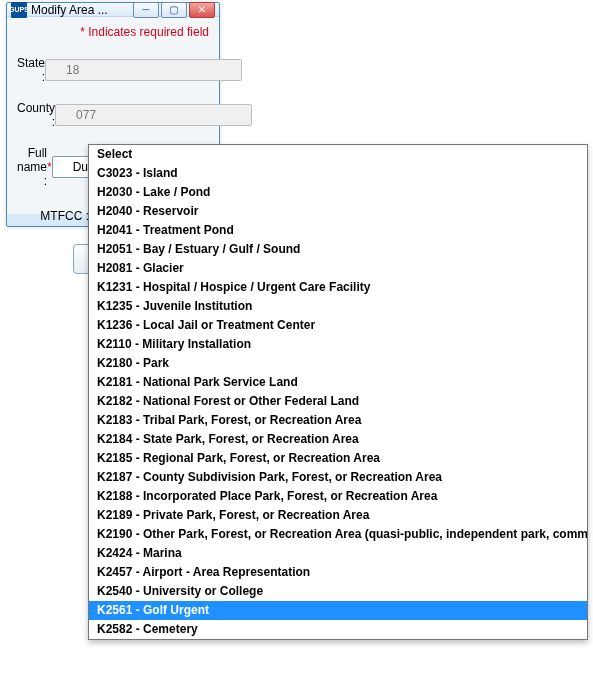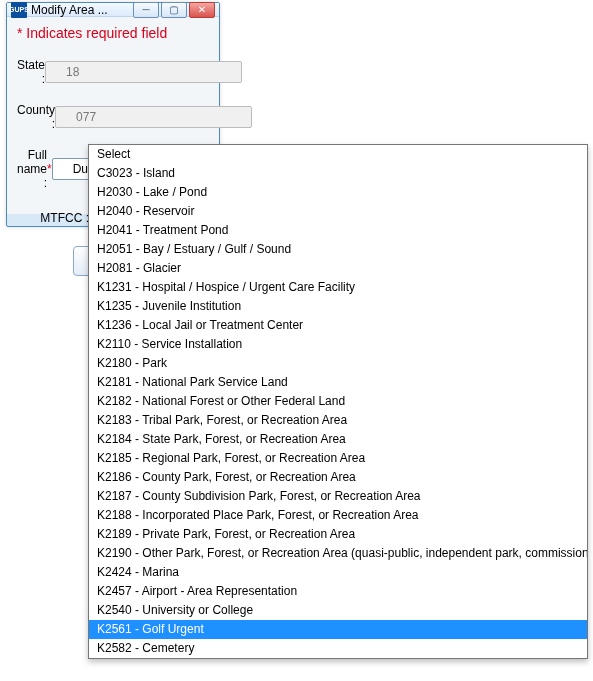--- a/index.html
+++ b/index.html
@@ -61,21 +61,21 @@
   .win-btn.close {
     background: linear-gradient(#f5a6a0,#d9534f);
     border-color: #b73d35;
     color: #fff;
   }
   .client {
     padding: 8px 10px 10px 10px;
     background: #f3f6f9;
     height: calc(100% - 26px);
   }
-  .req-note { color: #d9001b; font-size: 14px; margin-bottom: 4px; }
+  .req-note { color: #d9001b; font-size: 12px; margin-bottom: 4px; text-align: right; }
   .form-row {
     display:flex; align-items:center;
     margin: 17px 0;
   }
   .form-label {
     width: 72px;
     text-align: right;
     font-size: 12px;
     color: #000;
   }
@@ -115,20 +115,21 @@
   }
   .dd-item {
     padding: 1px 8px;
     font-size: 12px;
     line-height: 17px;
     color: #000;
     white-space: nowrap;
     overflow: hidden;
     text-overflow: clip;
     cursor: default;
+    font-weight: bold;
   }
   .dd-item.selected {
     background: #1e90ff;
     color: #fff;
   }
 </style>
 </head>
 <body>
 
 <div class="window">
@@ -185,28 +186,27 @@
     <div class="dd-item">Select</div>
     <div class="dd-item">C3023 - Island</div>
     <div class="dd-item">H2030 - Lake / Pond</div>
     <div class="dd-item">H2040 - Reservoir</div>
     <div class="dd-item">H2041 - Treatment Pond</div>
     <div class="dd-item">H2051 - Bay / Estuary / Gulf / Sound</div>
     <div class="dd-item">H2081 - Glacier</div>
     <div class="dd-item">K1231 - Hospital / Hospice / Urgent Care Facility</div>
     <div class="dd-item">K1235 - Juvenile Institution</div>
     <div class="dd-item">K1236 - Local Jail or Treatment Center</div>
-    <div class="dd-item">K2110 - Service Installation</div>
+    <div class="dd-item">K2110 - Military Installation</div>
     <div class="dd-item">K2180 - Park</div>
     <div class="dd-item">K2181 - National Park Service Land</div>
     <div class="dd-item">K2182 - National Forest or Other Federal Land</div>
     <div class="dd-item">K2183 - Tribal Park, Forest, or Recreation Area</div>
     <div class="dd-item">K2184 - State Park, Forest, or Recreation Area</div>
     <div class="dd-item">K2185 - Regional Park, Forest, or Recreation Area</div>
-    <div class="dd-item">K2186 - County Park, Forest, or Recreation Area</div>
     <div class="dd-item">K2187 - County Subdivision Park, Forest, or Recreation Area</div>
     <div class="dd-item">K2188 - Incorporated Place Park, Forest, or Recreation Area</div>
     <div class="dd-item">K2189 - Private Park, Forest, or Recreation Area</div>
     <div class="dd-item">K2190 - Other Park, Forest, or Recreation Area (quasi-public, independent park, commission, etc.</div>
     <div class="dd-item">K2424 - Marina</div>
     <div class="dd-item">K2457 - Airport - Area Representation</div>
     <div class="dd-item">K2540 - University or College</div>
     <div class="dd-item selected">K2561 - Golf Urgent</div>
     <div class="dd-item">K2582 - Cemetery</div>
   </div>

